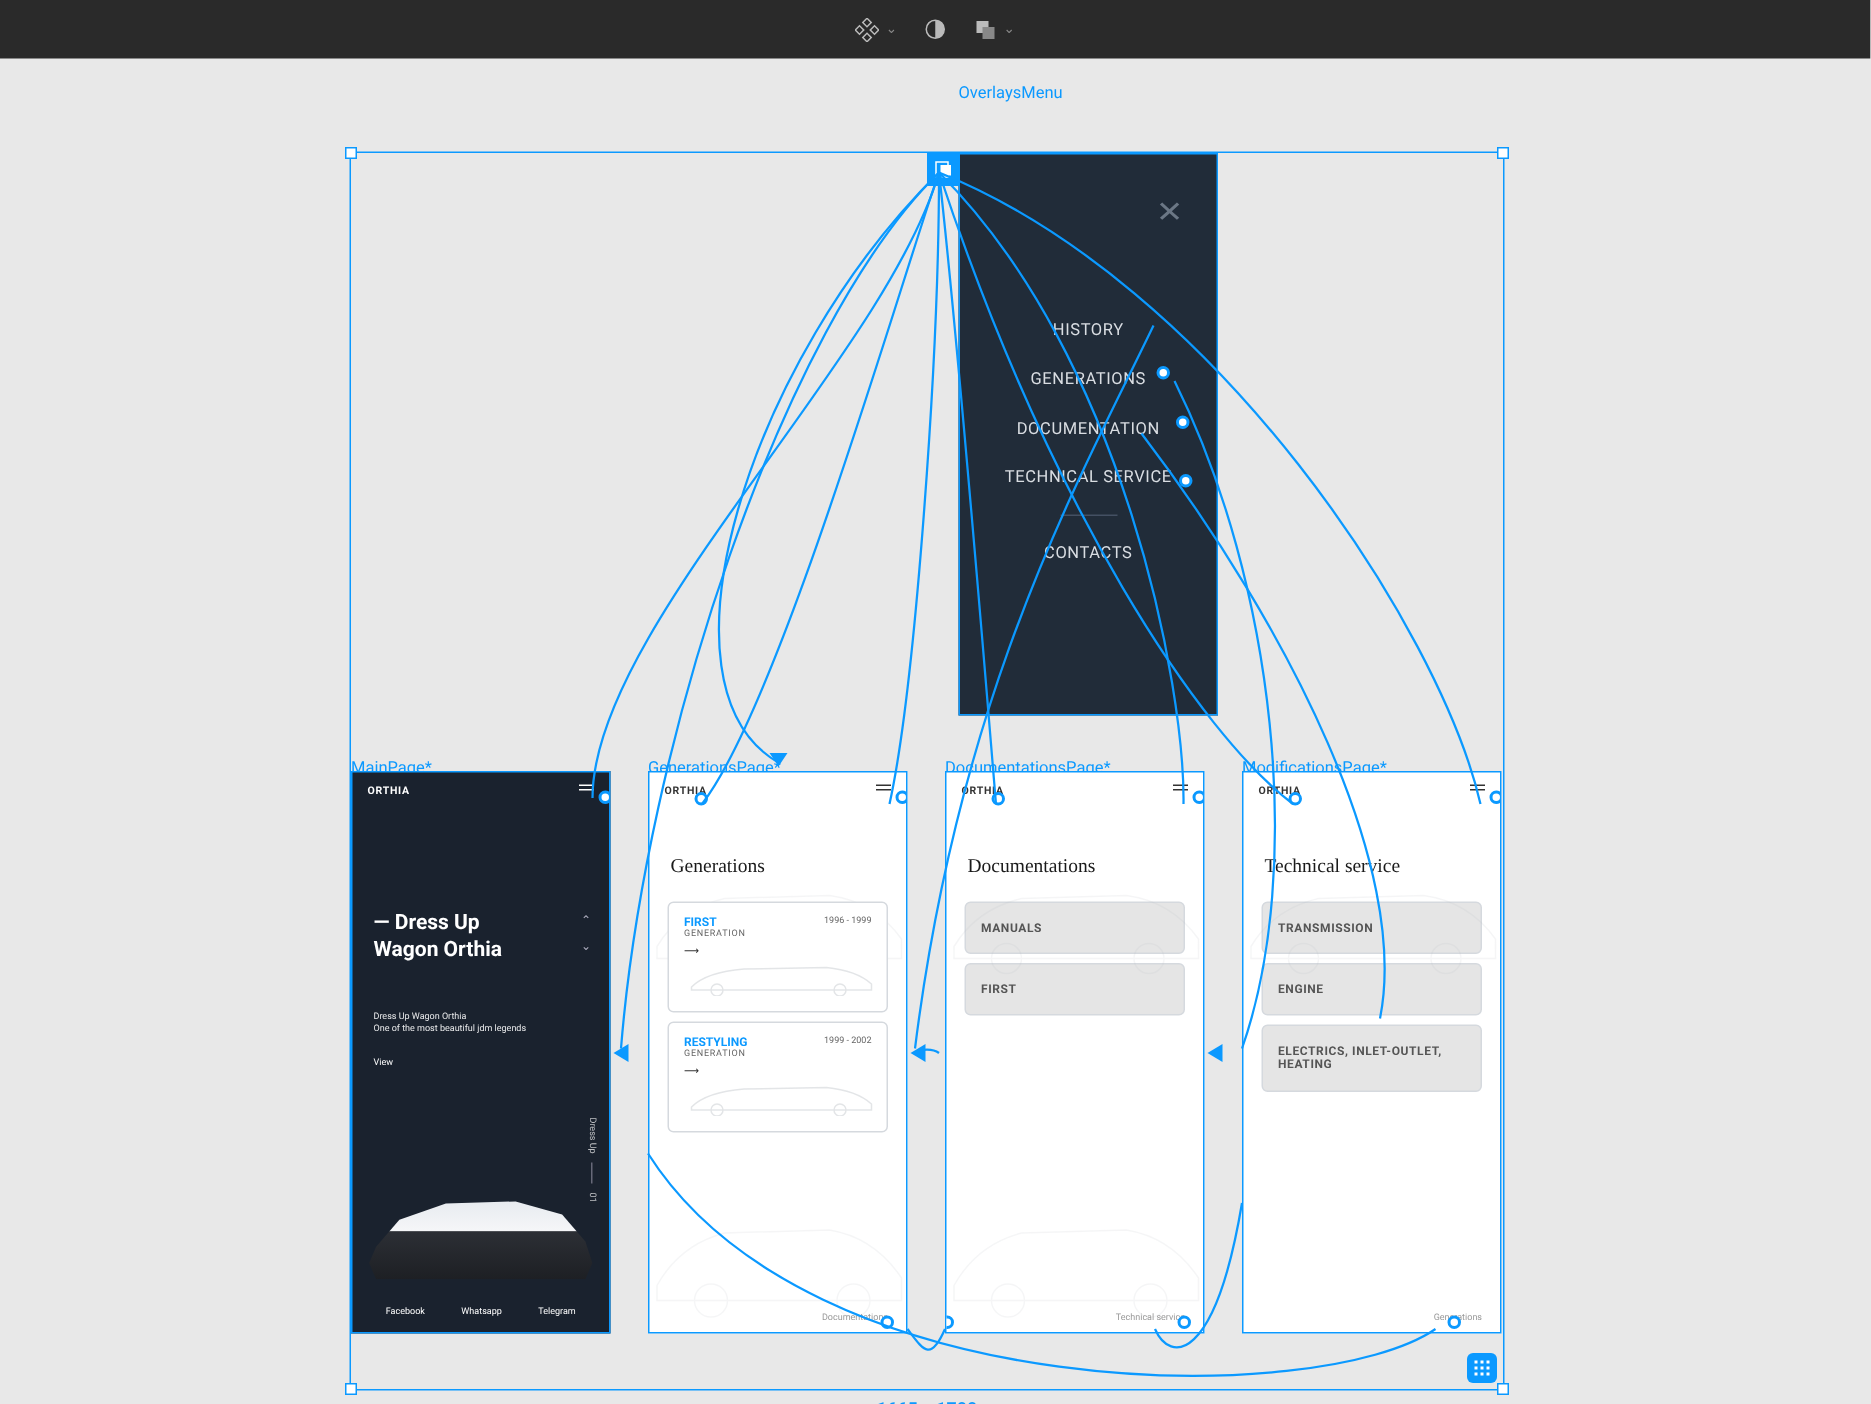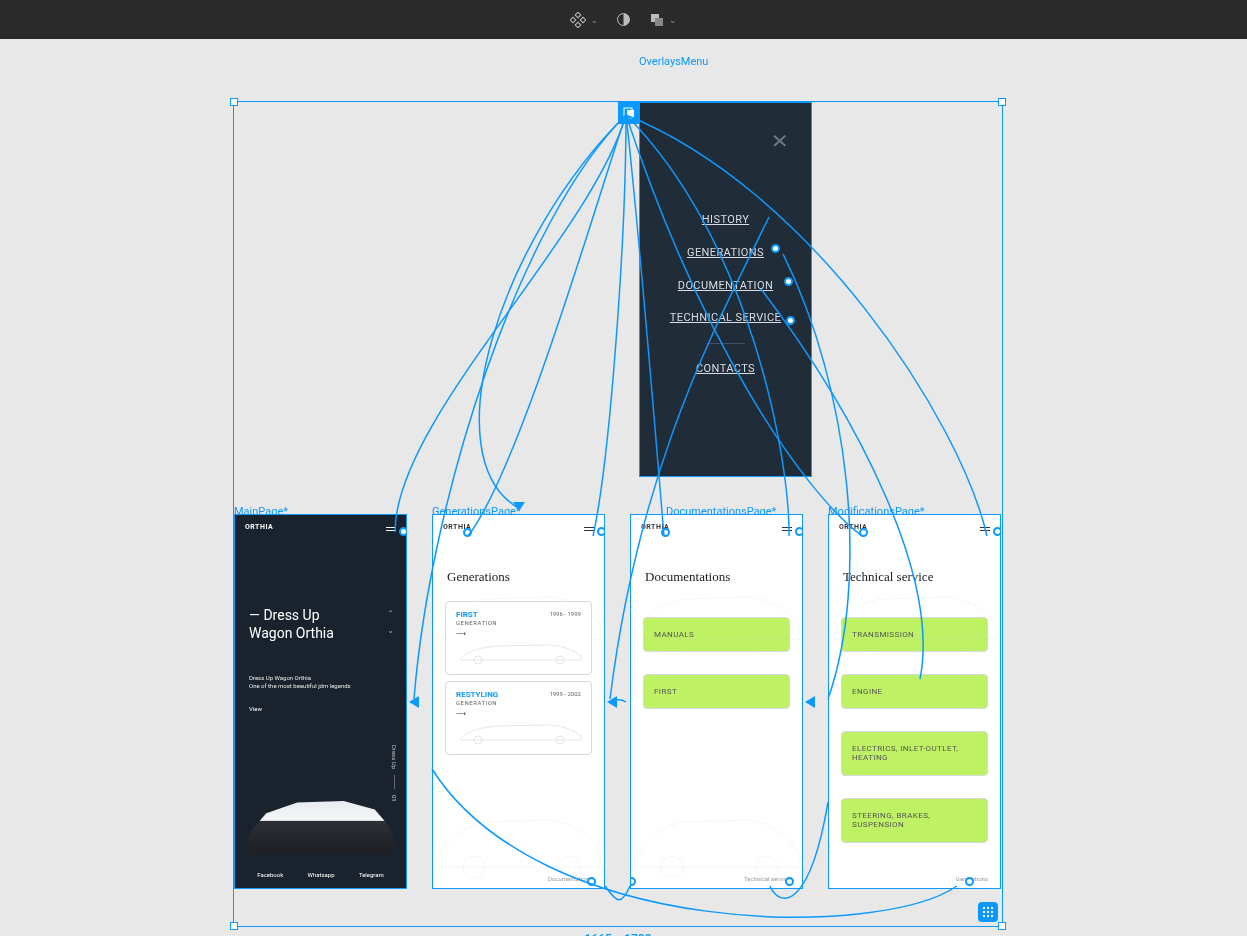--- a/index.html
+++ b/index.html
@@ -102,21 +102,21 @@
   color: #6b7785; font-size: 22px; font-weight: 200;
   transform: scaleY(0.9);
 }
 .overlay-menu .items {
   margin-top: 100px;
   display: flex; flex-direction: column;
   align-items: center;
   font-size: 11px;
   letter-spacing: 0.4px;
 }
-.overlay-menu .mi { padding: 10px 0; position: relative; text-decoration: underline; }
+.overlay-menu .mi { padding: 10px 0; position: relative; }
 .overlay-menu .divider {
   width: 38px; height: 1px; background: #445063;
   margin: 8px auto;
 }
 .link-dot {
   width: 9px; height: 9px; border-radius: 50%;
   background: #fff; border: 2px solid #0b99ff;
   position: absolute;
 }
 
@@ -132,30 +132,30 @@
   position: absolute;
   width: 173px; height: 375px;
   border: 1px solid #0b99ff;
   overflow: hidden;
   font-size: 8px;
 }
 .art-dark { background: #1a222e; color: #fff; }
 .art-light { background: #fff; color: #1a1a1a; }
 
 .ab-header {
-  display: flex; justify-content: space-between; align-items: flex-end;
+  display: flex; justify-content: space-between; align-items: flex-start;
   padding: 8px 10px;
   position: relative;
 }
 .ab-logo { font-size: 7px; font-weight: 700; letter-spacing: 0.5px; }
 .ab-burger { display: flex; flex-direction: column; gap: 2px; }
 .ab-burger span { width: 10px; height: 1px; background: currentColor; }
 
 .main-hero { padding: 10px 14px; }
-.hero-title { font-size: 14px; font-weight: 400; line-height: 1.25; margin-top: 58px; }
+.hero-title { font-size: 14px; font-weight: 700; line-height: 1.25; margin-top: 58px; }
 .hero-sub { font-size: 6px; margin-top: 32px; line-height: 1.4; opacity: 0.9; }
 .hero-view { font-size: 6px; margin-top: 14px; }
 .hero-chevrons { position: absolute; right: 12px; top: 94px; display:flex; flex-direction:column; gap:8px; color:#aab; font-size:8px;}
 .social { position:absolute; bottom:10px; left:0; right:0; display:flex; justify-content:space-around; font-size:6px; padding:0 10px;}
 .vertical-txt {
   position:absolute; right:8px; top:230px;
   writing-mode: vertical-rl; font-size:6px; opacity:.7;
   display:flex; align-items:center; gap:6px;
 }
 .car-silhouette {
@@ -186,29 +186,29 @@
   background: #fff;
   position: relative;
 }
 .card-title { font-weight:700; color:#0b99ff; font-size:8px; }
 .card-sub { font-size:6px; letter-spacing:0.5px; color:#666; }
 .card-years { position:absolute; right:10px; top:8px; font-size:6px; color:#666;}
 .card-arrow { margin-top:4px; color:#333; }
 .card-car { margin-top:2px; height:24px; opacity:.35; }
 
 .doc-card {
-  margin: 22px 12px;
+  margin: 6px 12px;
   border: 1px solid #d5d9de;
   border-radius: 4px;
   padding: 12px 10px;
   font-size: 8px;
-  font-weight: 400;
+  font-weight: 700;
   letter-spacing: 0.4px;
   color: #555;
-  background:#bef264;
+  background:#e5e5e5;
 }
 
 .footer-crumb {
   position:absolute; right:12px; bottom:6px;
   font-size:6px; color:#999;
 }
 
 .play-badge {
   position:absolute; left:-25px; top:0;
   width:25px; height:25px;
@@ -260,21 +260,21 @@
     </svg>
     <span class="chev">⌄</span>
   </div>
 </div>
 
 <div class="canvas">
 
   <div class="frame-label" style="left:639px; top:16px;">OverlaysMenu</div>
   <div class="frame-label" style="left:234px; top:466px;">MainPage*</div>
   <div class="frame-label" style="left:432px; top:466px;">GenerationsPage*</div>
-  <div class="frame-label" style="left:630px; top:466px;margin-left:36px;">DocumentationsPage*</div>
+  <div class="frame-label" style="left:630px; top:466px;">DocumentationsPage*</div>
   <div class="frame-label" style="left:828px; top:466px;">ModificationsPage*</div>
 
   <div class="overlay-menu">
     <div class="frame-badge">
       <svg width="12" height="12" viewBox="0 0 12 12">
         <rect x="1" y="1" width="8" height="10" stroke="#fff" stroke-width="1" fill="none"></rect>
         <rect x="4" y="3" width="7" height="7" fill="#fff"></rect>
       </svg>
     </div>
     <div class="close">✕</div>
@@ -401,21 +401,20 @@
         </div>
       <span class="link-dot" style="right:-2px; top:12px;"></span>
     </div>
     <svg class="bg-car" viewBox="0 0 173 80">
         <path class="car-outline-svg" d="M5 60 Q20 35 50 28 L120 26 Q150 30 168 55 L168 68 L5 68 Z M30 68 a10 10 0 1 0 20 0 a10 10 0 1 0 -20 0 M125 68 a10 10 0 1 0 20 0 a10 10 0 1 0 -20 0"></path>
       </svg>
     <div class="page-title">Technical service</div>
     <div class="doc-card">TRANSMISSION</div>
     <div class="doc-card">ENGINE</div>
     <div class="doc-card" style="line-height:1.2">ELECTRICS, INLET-OUTLET, HEATING</div>
-    <div class="doc-card" style="line-height:1.2">STEERING, BRAKES, SUSPENSION</div>
     <div class="footer-crumb">Generations</div>
     <span class="link-dot" style="right:26px; bottom:2px;"></span>
   </div>
 
   <div class="selection-box">
     <div class="sel-handle tl"></div>
     <div class="sel-handle tr"></div>
     <div class="sel-handle bl"></div>
     <div class="sel-handle br"></div>
     <div class="grid-badge">

